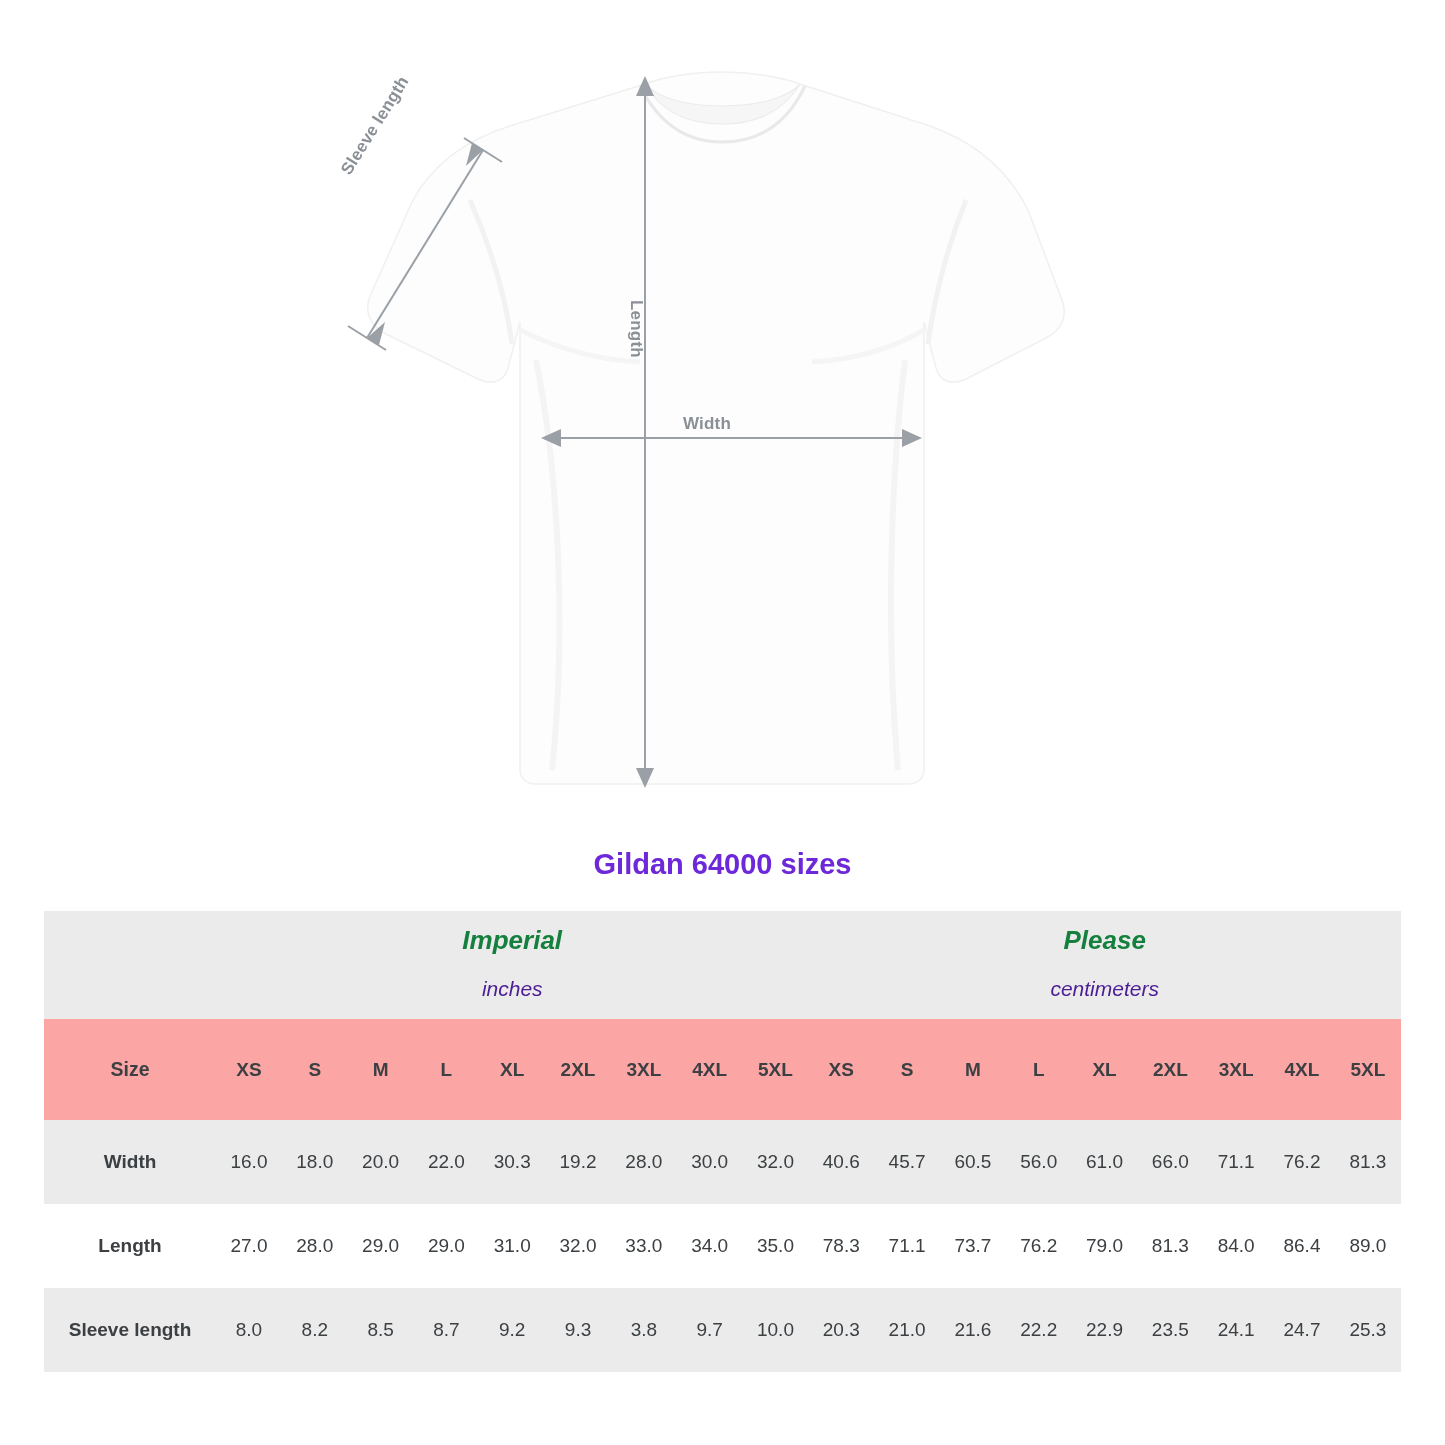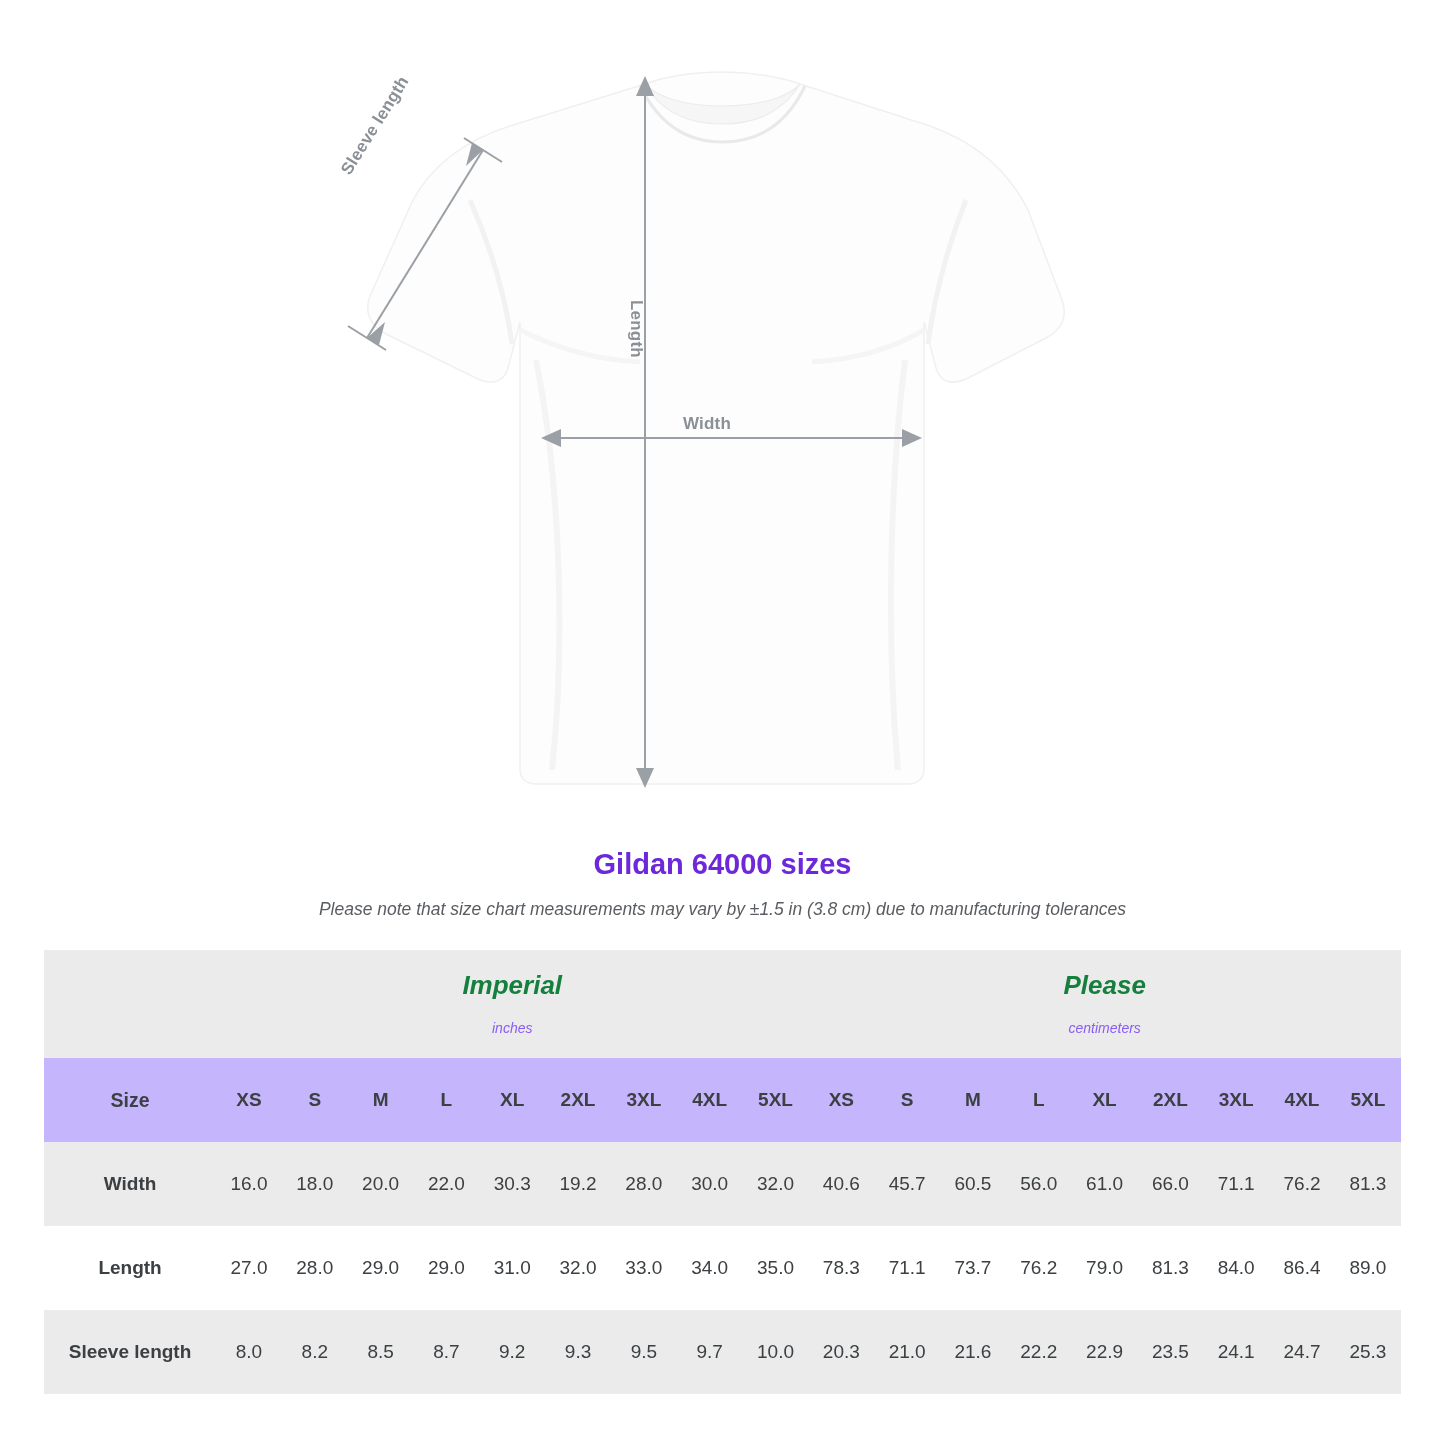--- a/index.html
+++ b/index.html
@@ -99,29 +99,29 @@
     vertical-align: middle;
   }
   .unit-sys {
     font-size: 26px;
     font-style: italic;
     font-weight: bold;
     color: #15803d;
     line-height: 1.25;
   }
   .unit-sub {
-    font-size: 14px;
+    font-size: 21px;
     font-style: italic;
-    color: #8b5cf6;
+    color: #4c1d95;
     line-height: 1.6;
     margin-top: 16px;
   }
   .header-row td {
-    background: #c4b5fd;
-    height: 84px;
+    background: #fca5a5;
+    height: 101px;
     font-weight: bold;
     font-size: 19.5px;
     color: #3c4043;
     vertical-align: middle;
   }
   .header-row td.rowlabel {
     font-size: 19.5px;
   }
   .data-row td {
     height: 84px;
@@ -213,21 +213,20 @@
       </g>
     </svg>
 
     <div class="dim-label label-sleeve">Sleeve length</div>
     <div class="dim-label label-length">Length</div>
     <div class="dim-label label-width">Width</div>
   </div>
 
   <div class="title-block">
     <h1 class="chart-title">Gildan 64000 sizes</h1>
-    <p class="chart-note">Please note that size chart measurements may vary by ±1.5 in (3.8 cm) due to manufacturing tolerances</p>
   </div>
 
   <div class="table-wrap">
     <table class="size-table">
       <colgroup>
         <col class="col-label">
         <col class="col-val">
           <col class="col-val">
           <col class="col-val">
           <col class="col-val">
@@ -326,21 +325,21 @@
         </tr>
 
         <tr class="data-row shaded">
           <td class="rowlabel">Sleeve length</td>
           <td>8.0</td>
           <td>8.2</td>
           <td>8.5</td>
           <td>8.7</td>
           <td>9.2</td>
           <td>9.3</td>
-          <td>9.5</td>
+          <td>3.8</td>
           <td>9.7</td>
           <td>10.0</td>
           <td>20.3</td>
           <td>21.0</td>
           <td>21.6</td>
           <td>22.2</td>
           <td>22.9</td>
           <td>23.5</td>
           <td>24.1</td>
           <td>24.7</td>

